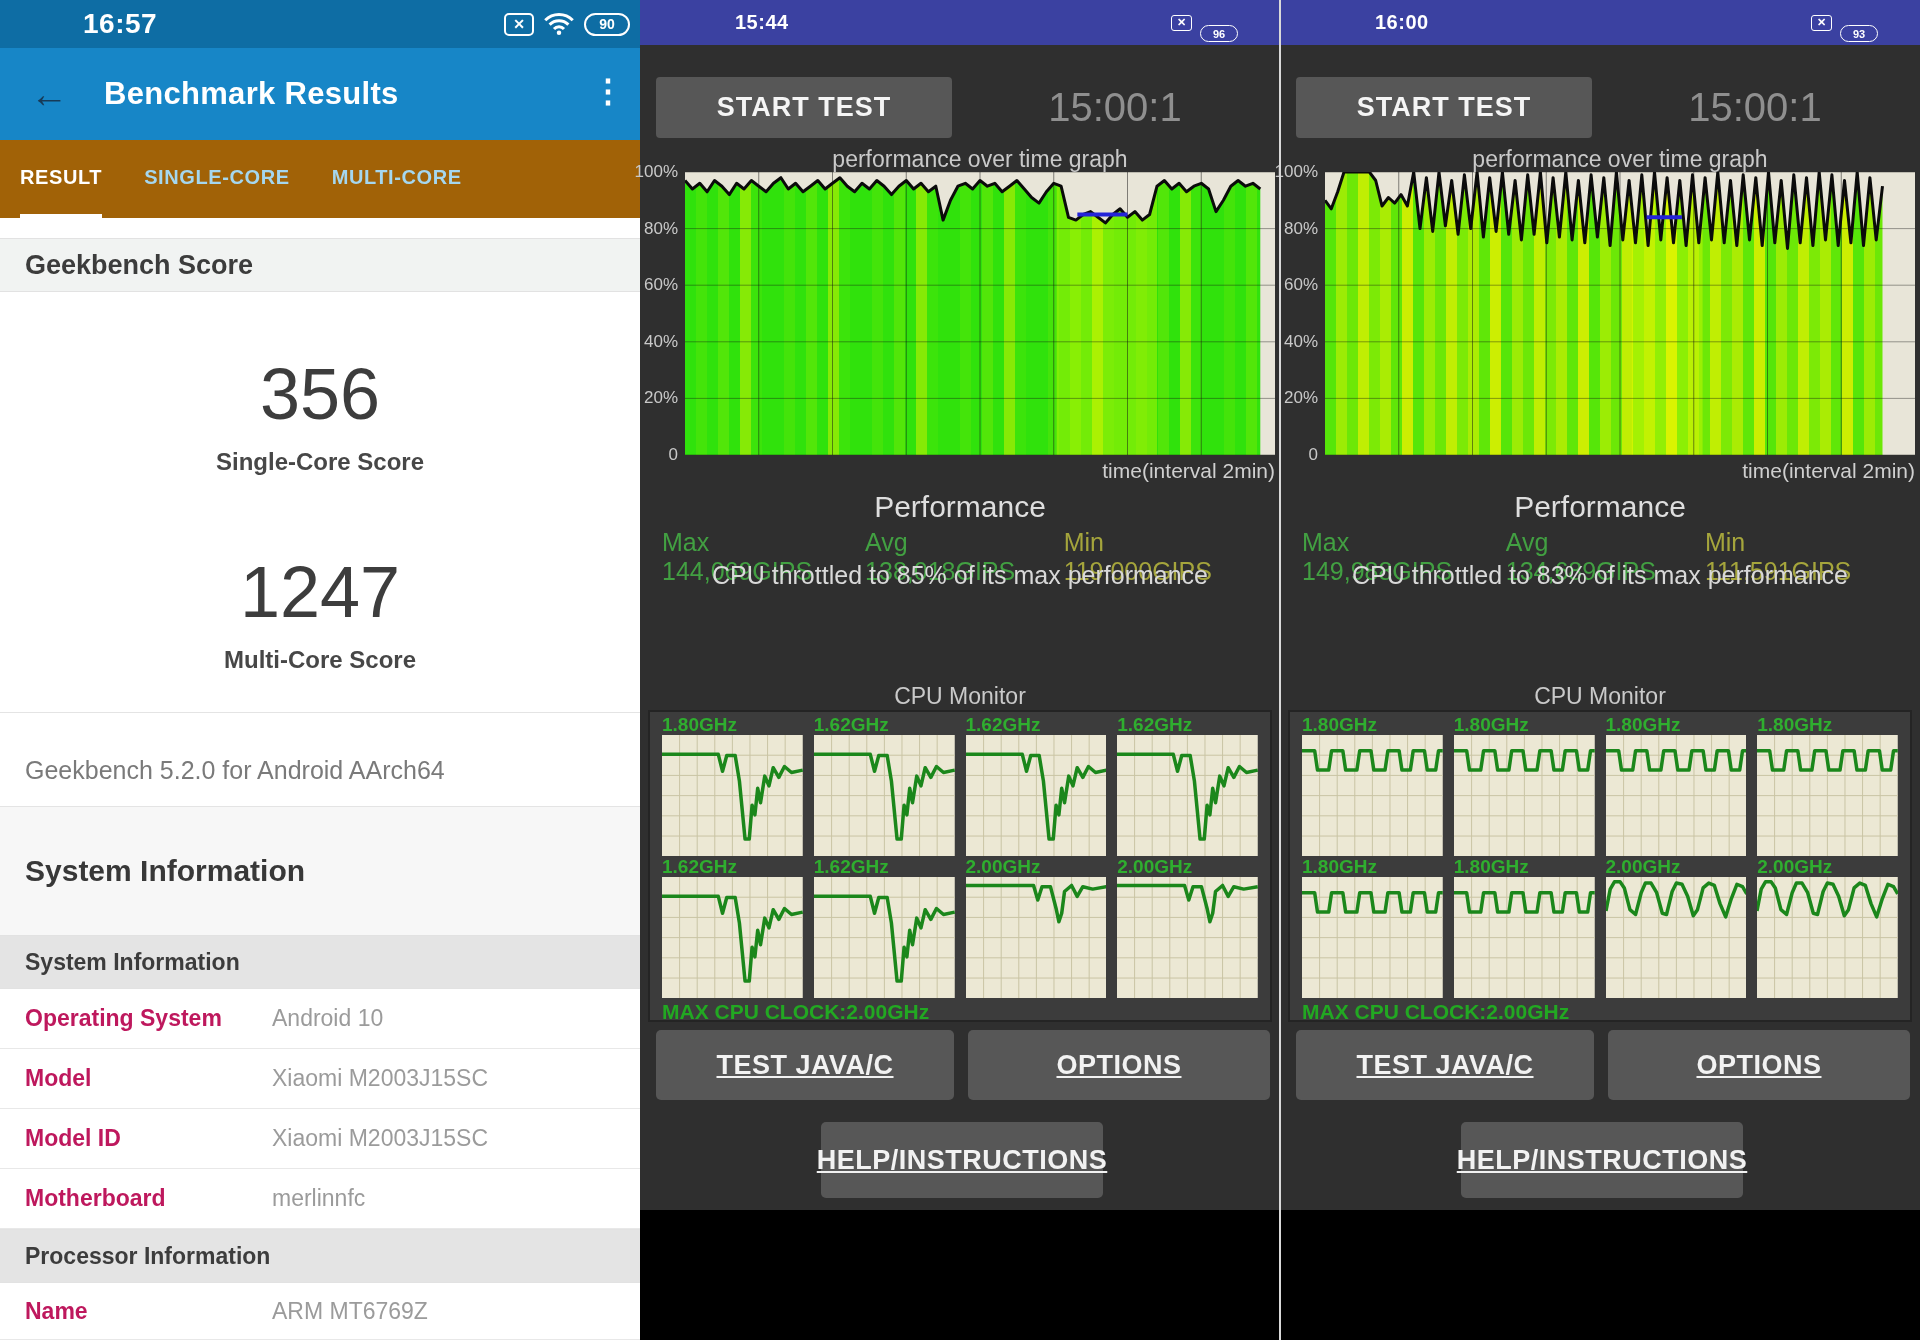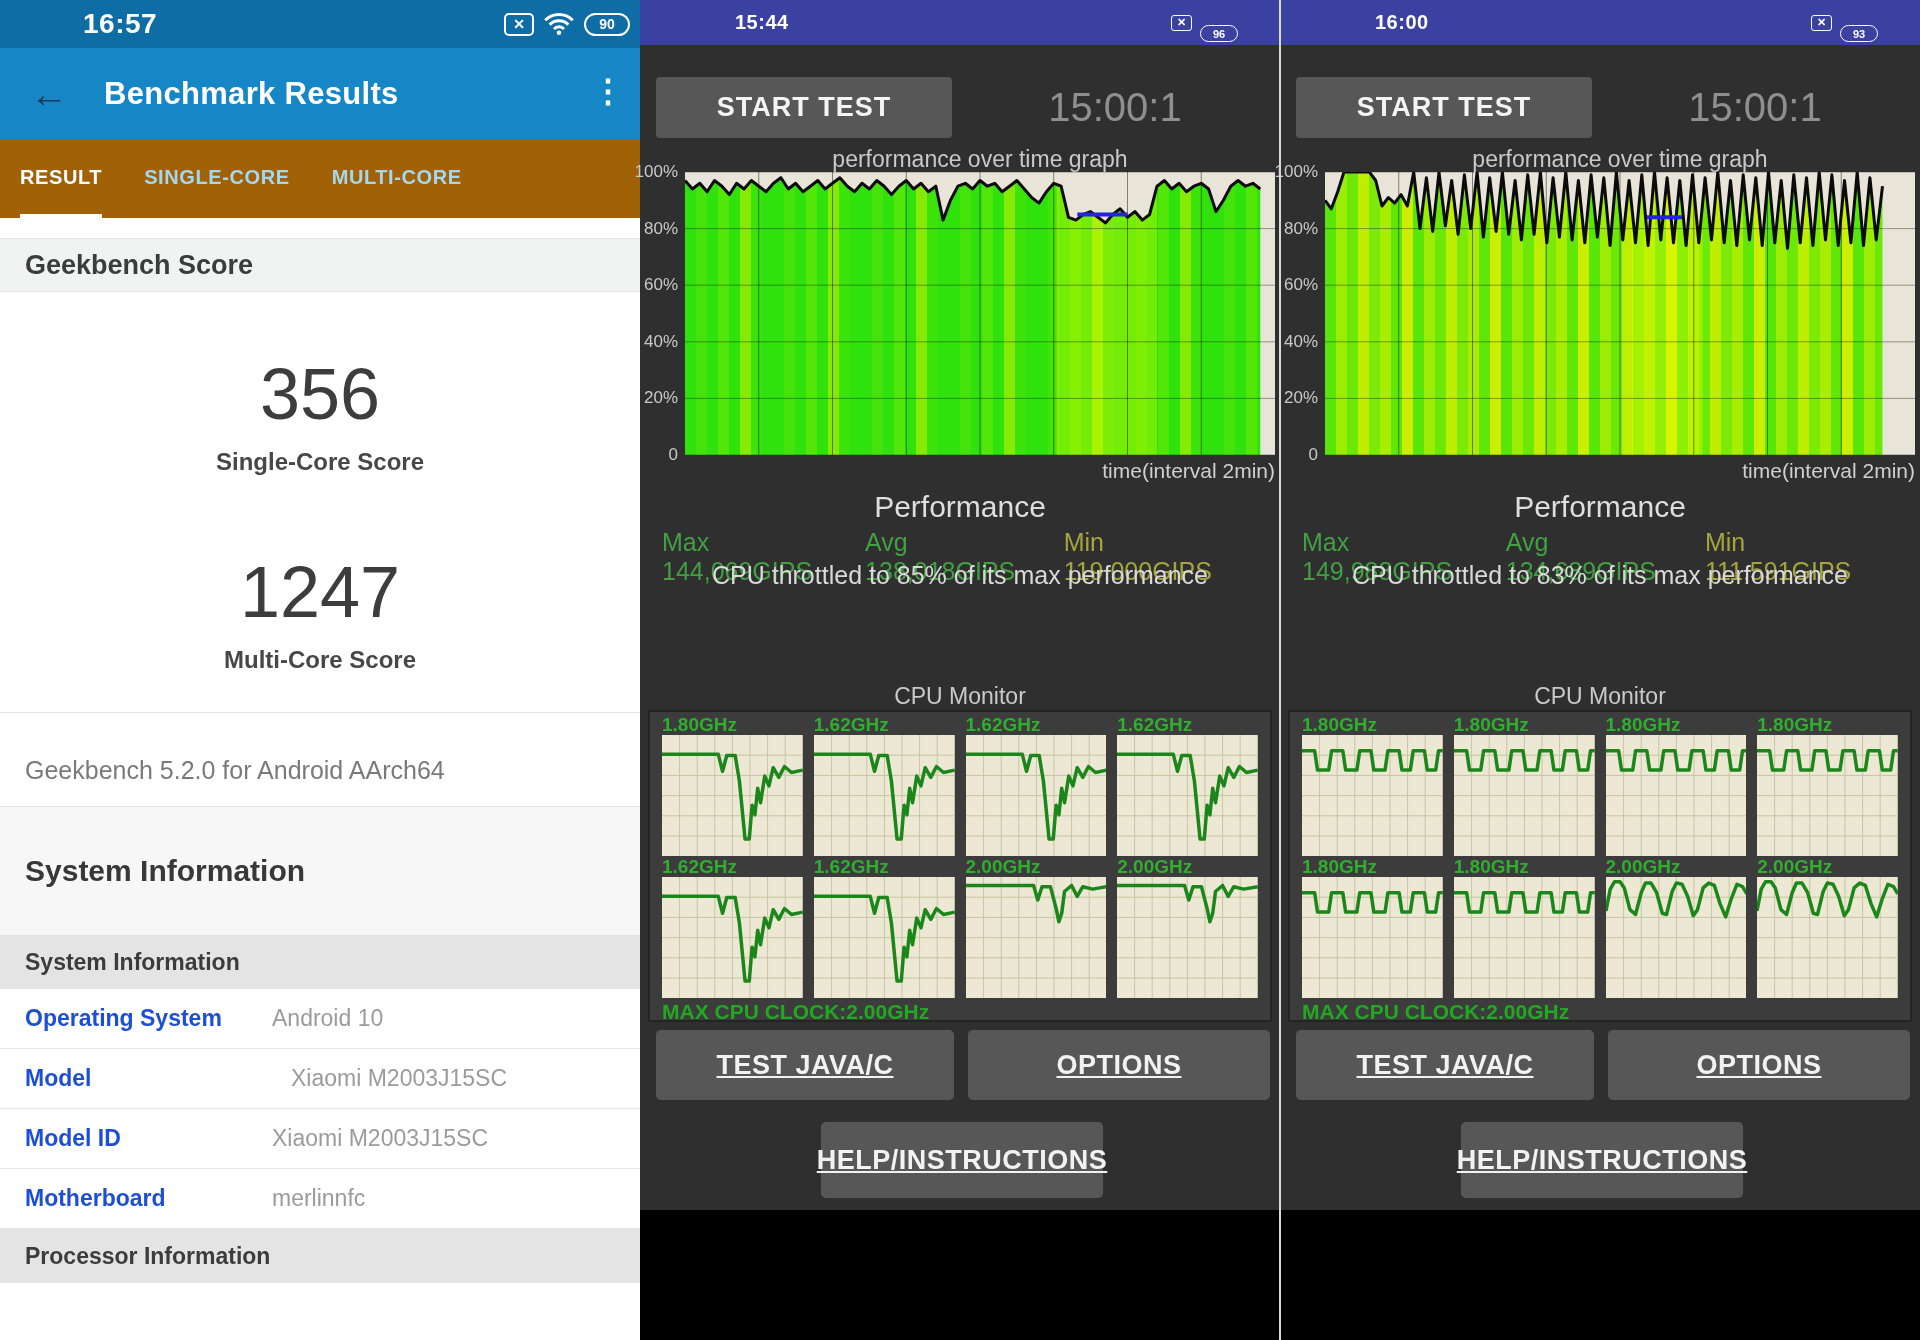--- a/index.html
+++ b/index.html
@@ -50,23 +50,23 @@
   #hr1{top:712px;} #hr2{top:806px;}
 
   .version-line{position:absolute;top:735px;left:0;width:100%;height:71px;display:flex;
                 align-items:center;padding-left:25px;color:#7a7a7a;font-size:25px;background:#fff;}
   .sysinfo-title-wrap{position:absolute;top:807px;left:0;width:100%;height:128px;background:#f7f7f7;
                 display:flex;align-items:center;padding-left:25px;}
   .sysinfo-title{font-size:30px;font-weight:bold;color:#383838;}
 
   .gb-row{position:absolute;left:0;width:100%;height:60px;background:#fff;border-bottom:1px solid #e8e8e8;
           display:flex;align-items:center;}
-  #row-os{top:989px;} #row-model{top:1049px;gap:19px;} #row-modelid{top:1109px;}
+  #row-os{top:989px;} #row-model{top:1049px;} #row-modelid{top:1109px;}
   #row-mobo{top:1169px;} #row-name{top:1283px;height:57px;}
-  .gb-row .lbl{margin-left:25px;width:247px;font-weight:bold;color:#1d4ed8;font-size:23px;}
+  .gb-row .lbl{margin-left:25px;width:247px;font-weight:bold;color:#be185d;font-size:23px;}
   .gb-row .val{color:#9b9b9b;font-size:23px;}
 
   
   .tp{position:absolute;top:0;width:640px;height:1340px;background:#2f2f2f;}
   #tp-mid{left:640px;border-radius:13px;} #tp-right{left:1280px;}
   .panel-divider{position:absolute;top:0;left:1279px;width:2px;height:1340px;background:#d9d9d9;z-index:5;}
 
   .tp-status{position:absolute;top:0;left:0;width:100%;height:45px;background:#3b41a1;
              display:flex;align-items:center;color:#fff;}
   .tp-time{margin-left:95px;font-size:20px;font-weight:bold;letter-spacing:.5px;}
@@ -172,20 +172,24 @@
       <span class="lbl">Model ID</span>
       <span class="val">Xiaomi M2003J15SC</span>
     </div>
     <div class="gb-row" id="row-mobo">
       <span class="lbl">Motherboard</span>
       <span class="val">merlinnfc</span>
     </div>
 
     <div class="gb-band" id="band-proc">Processor Information</div>
 
+    <div class="gb-row" id="row-name">
+      <span class="lbl">Name</span>
+      <span class="val">ARM MT6769Z</span>
+    </div>
   </section>
 
   <section class="tp" id="tp-mid">
     <div class="tp-status">
       <span class="tp-time">15:44</span>
       <span class="status-icons">
         <span class="sim small">✕</span>
         <span class="batt small">96</span>
       </span>
     </div>

